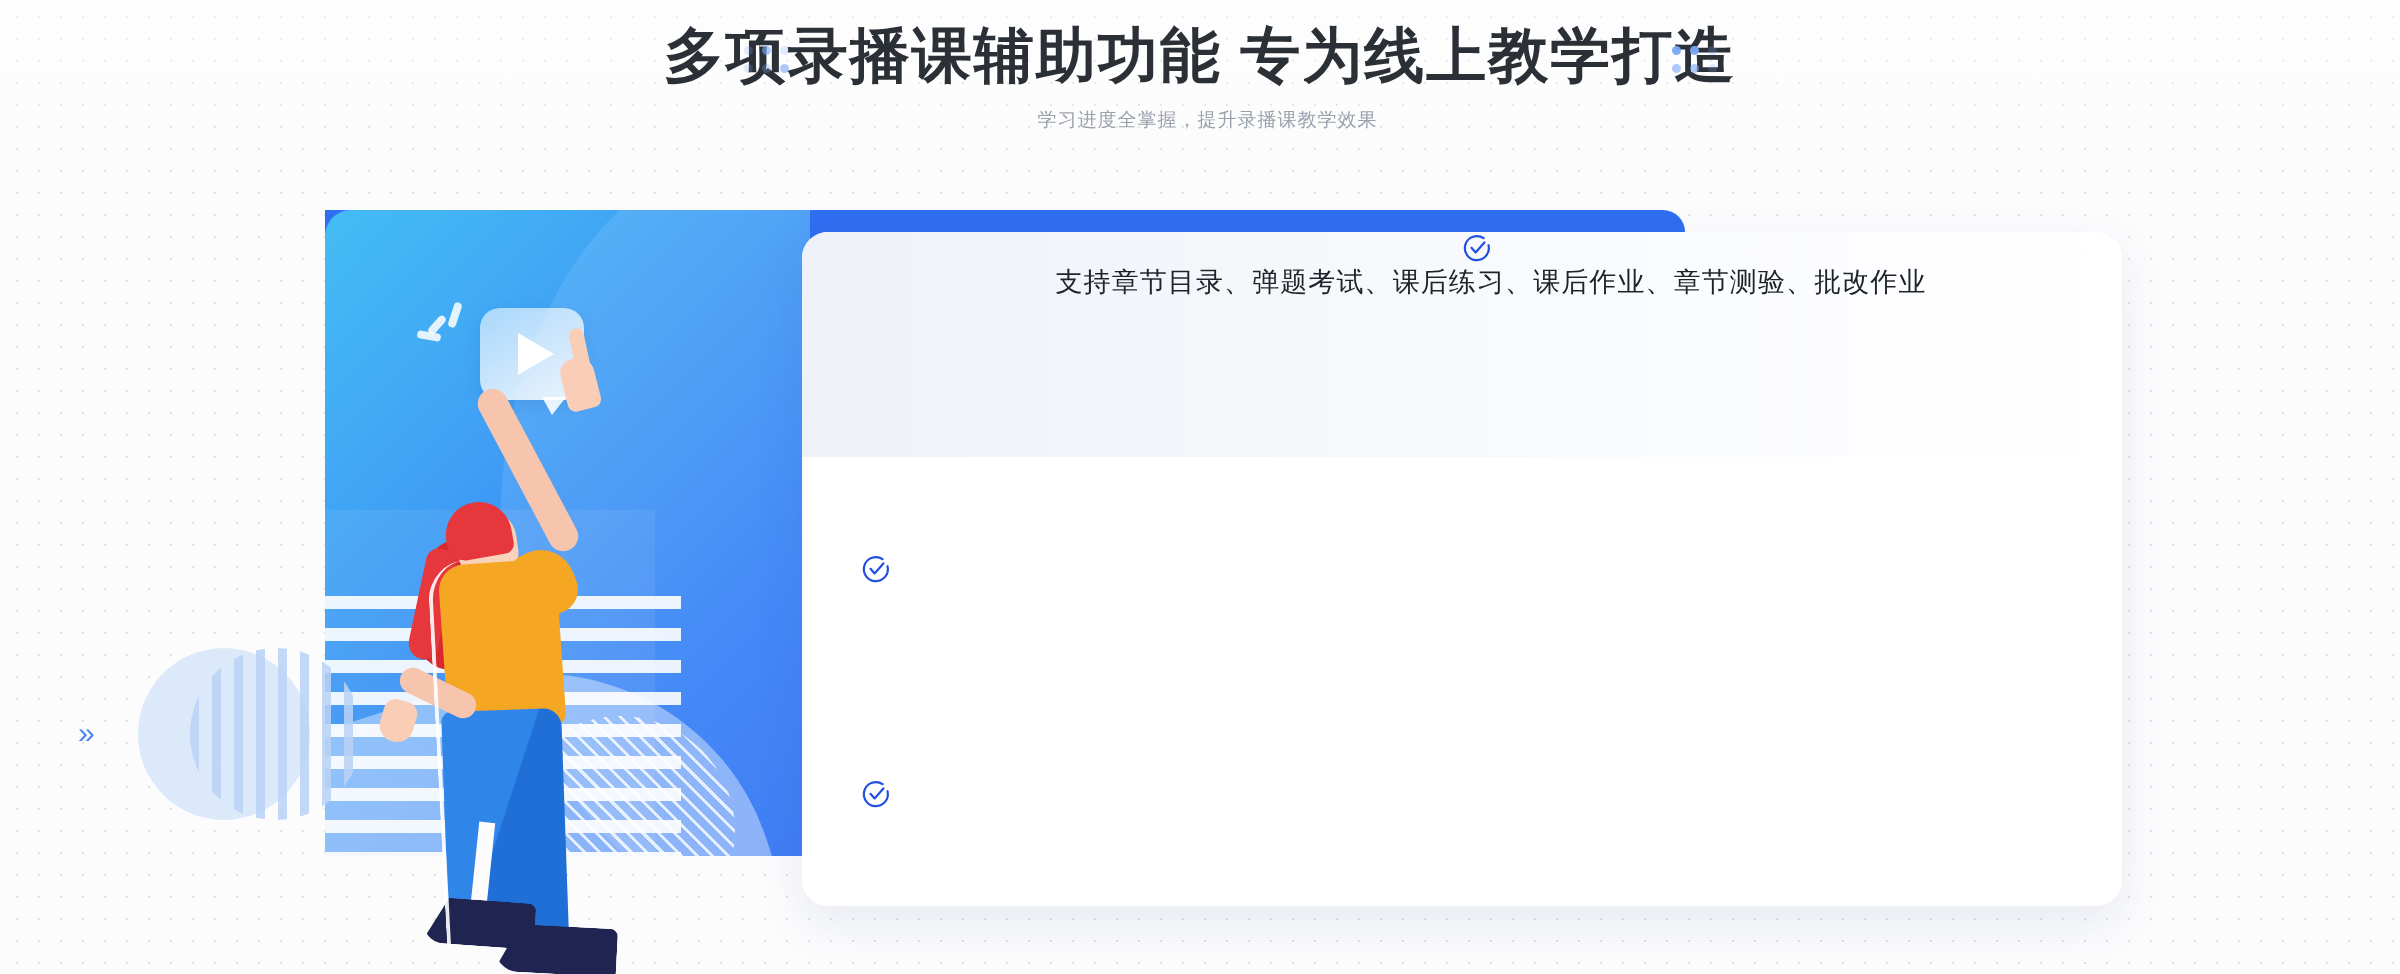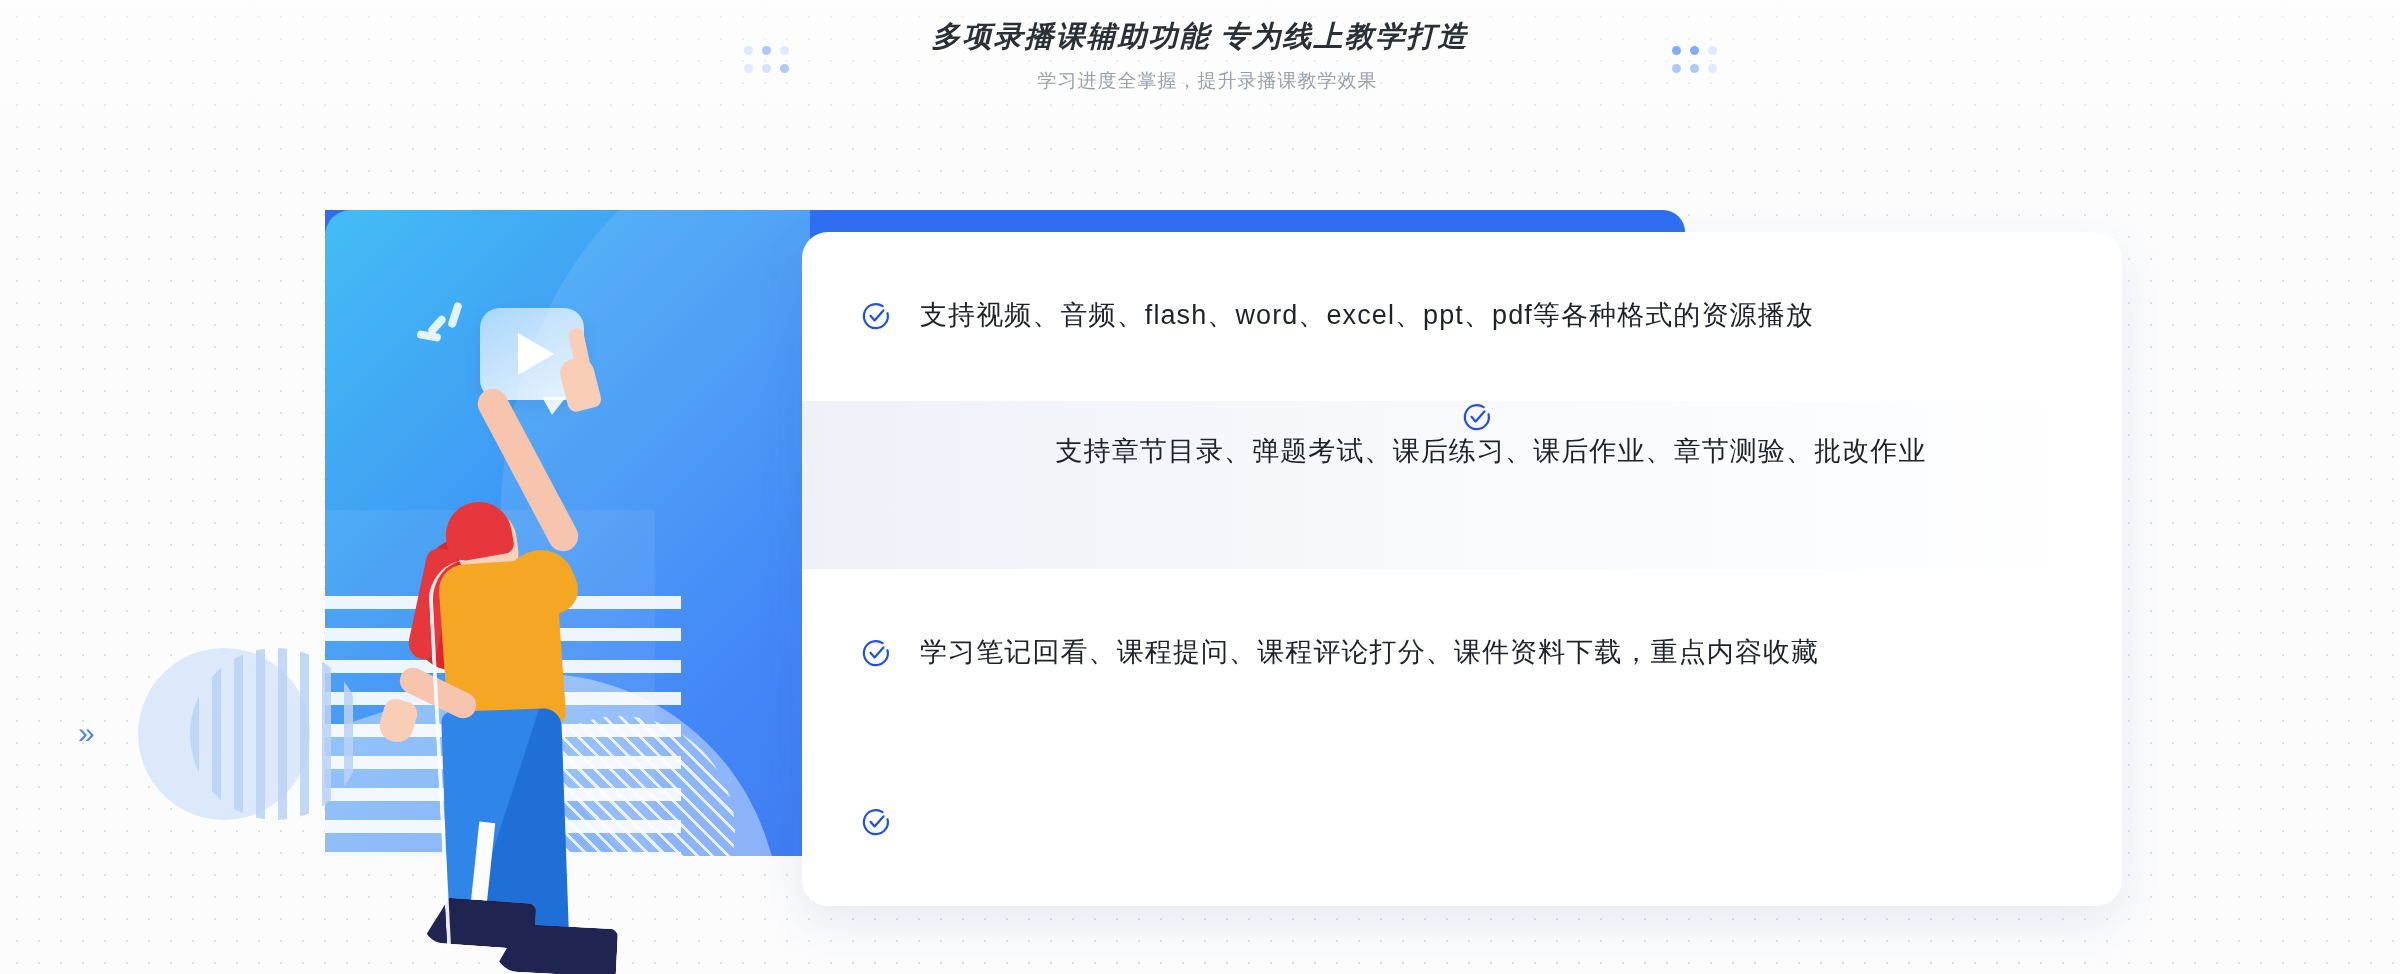--- a/index.html
+++ b/index.html
@@ -43,28 +43,27 @@
 
   
   .header {
     position: absolute;
     left: 0;
     right: 0;
     top: 18px;
     text-align: center;
   }
   .title {
-    font-size: 29px;
+    font-size: 60px;
     font-weight: bold;
     color: #2b2f36;
     letter-spacing: 2px;
     line-height: 1.25;
     margin: 0;
     white-space: nowrap;
-    font-style: italic;
   }
   .subtitle {
     margin: 14px 0 0 15px;
     font-size: 19px;
     color: #9aa1ad;
     letter-spacing: 1px;
     font-weight: normal;
   }
 
   
@@ -483,48 +482,38 @@
     <div class="p-outline"></div>
   </div>
 
   <div class="circ-soft"></div>
   <div class="circ-stripes"></div>
   <div class="chev-left">»</div>
 
   <div class="card">
     <div class="feature-list">
 
-      <div class="feature-row">
-        <span class="check-icon">
-          <svg viewBox="0 0 32 32">
-            <path d="M27.5 13.2A12 12 0 1 1 22.6 6.2" fill="none" stroke="#2050e0" stroke-width="2.2" stroke-linecap="round"></path>
-            <path d="M10.5 15.8 L14.6 20.4 L23.4 10.4" fill="none" stroke="#2050e0" stroke-width="2.2" stroke-linecap="round" stroke-linejoin="round"></path>
-          </svg>
-        </span>
-        <span class="feature-text">支持视频、音频、flash、word、excel、ppt、pdf等各种格式的资源播放</span>
-      </div>
 
       <div class="feature-row highlight">
         <span class="check-icon">
           <svg viewBox="0 0 32 32">
             <path d="M27.5 13.2A12 12 0 1 1 22.6 6.2" fill="none" stroke="#2050e0" stroke-width="2.2" stroke-linecap="round"></path>
             <path d="M10.5 15.8 L14.6 20.4 L23.4 10.4" fill="none" stroke="#2050e0" stroke-width="2.2" stroke-linecap="round" stroke-linejoin="round"></path>
           </svg>
         </span>
         <span class="feature-text">支持章节目录、弹题考试、课后练习、课后作业、章节测验、批改作业</span>
       </div>
 
       <div class="feature-row">
         <span class="check-icon">
           <svg viewBox="0 0 32 32">
             <path d="M27.5 13.2A12 12 0 1 1 22.6 6.2" fill="none" stroke="#2050e0" stroke-width="2.2" stroke-linecap="round"></path>
             <path d="M10.5 15.8 L14.6 20.4 L23.4 10.4" fill="none" stroke="#2050e0" stroke-width="2.2" stroke-linecap="round" stroke-linejoin="round"></path>
           </svg>
         </span>
-        <span class="feature-text">学习笔记回看、课程提问、课程评论打分、课件资料下载，重点内容收藏</span>
       </div>
 
       <div class="feature-row">
         <span class="check-icon">
           <svg viewBox="0 0 32 32">
             <path d="M27.5 13.2A12 12 0 1 1 22.6 6.2" fill="none" stroke="#2050e0" stroke-width="2.2" stroke-linecap="round"></path>
             <path d="M10.5 15.8 L14.6 20.4 L23.4 10.4" fill="none" stroke="#2050e0" stroke-width="2.2" stroke-linecap="round" stroke-linejoin="round"></path>
           </svg>
         </span>
       </div>

